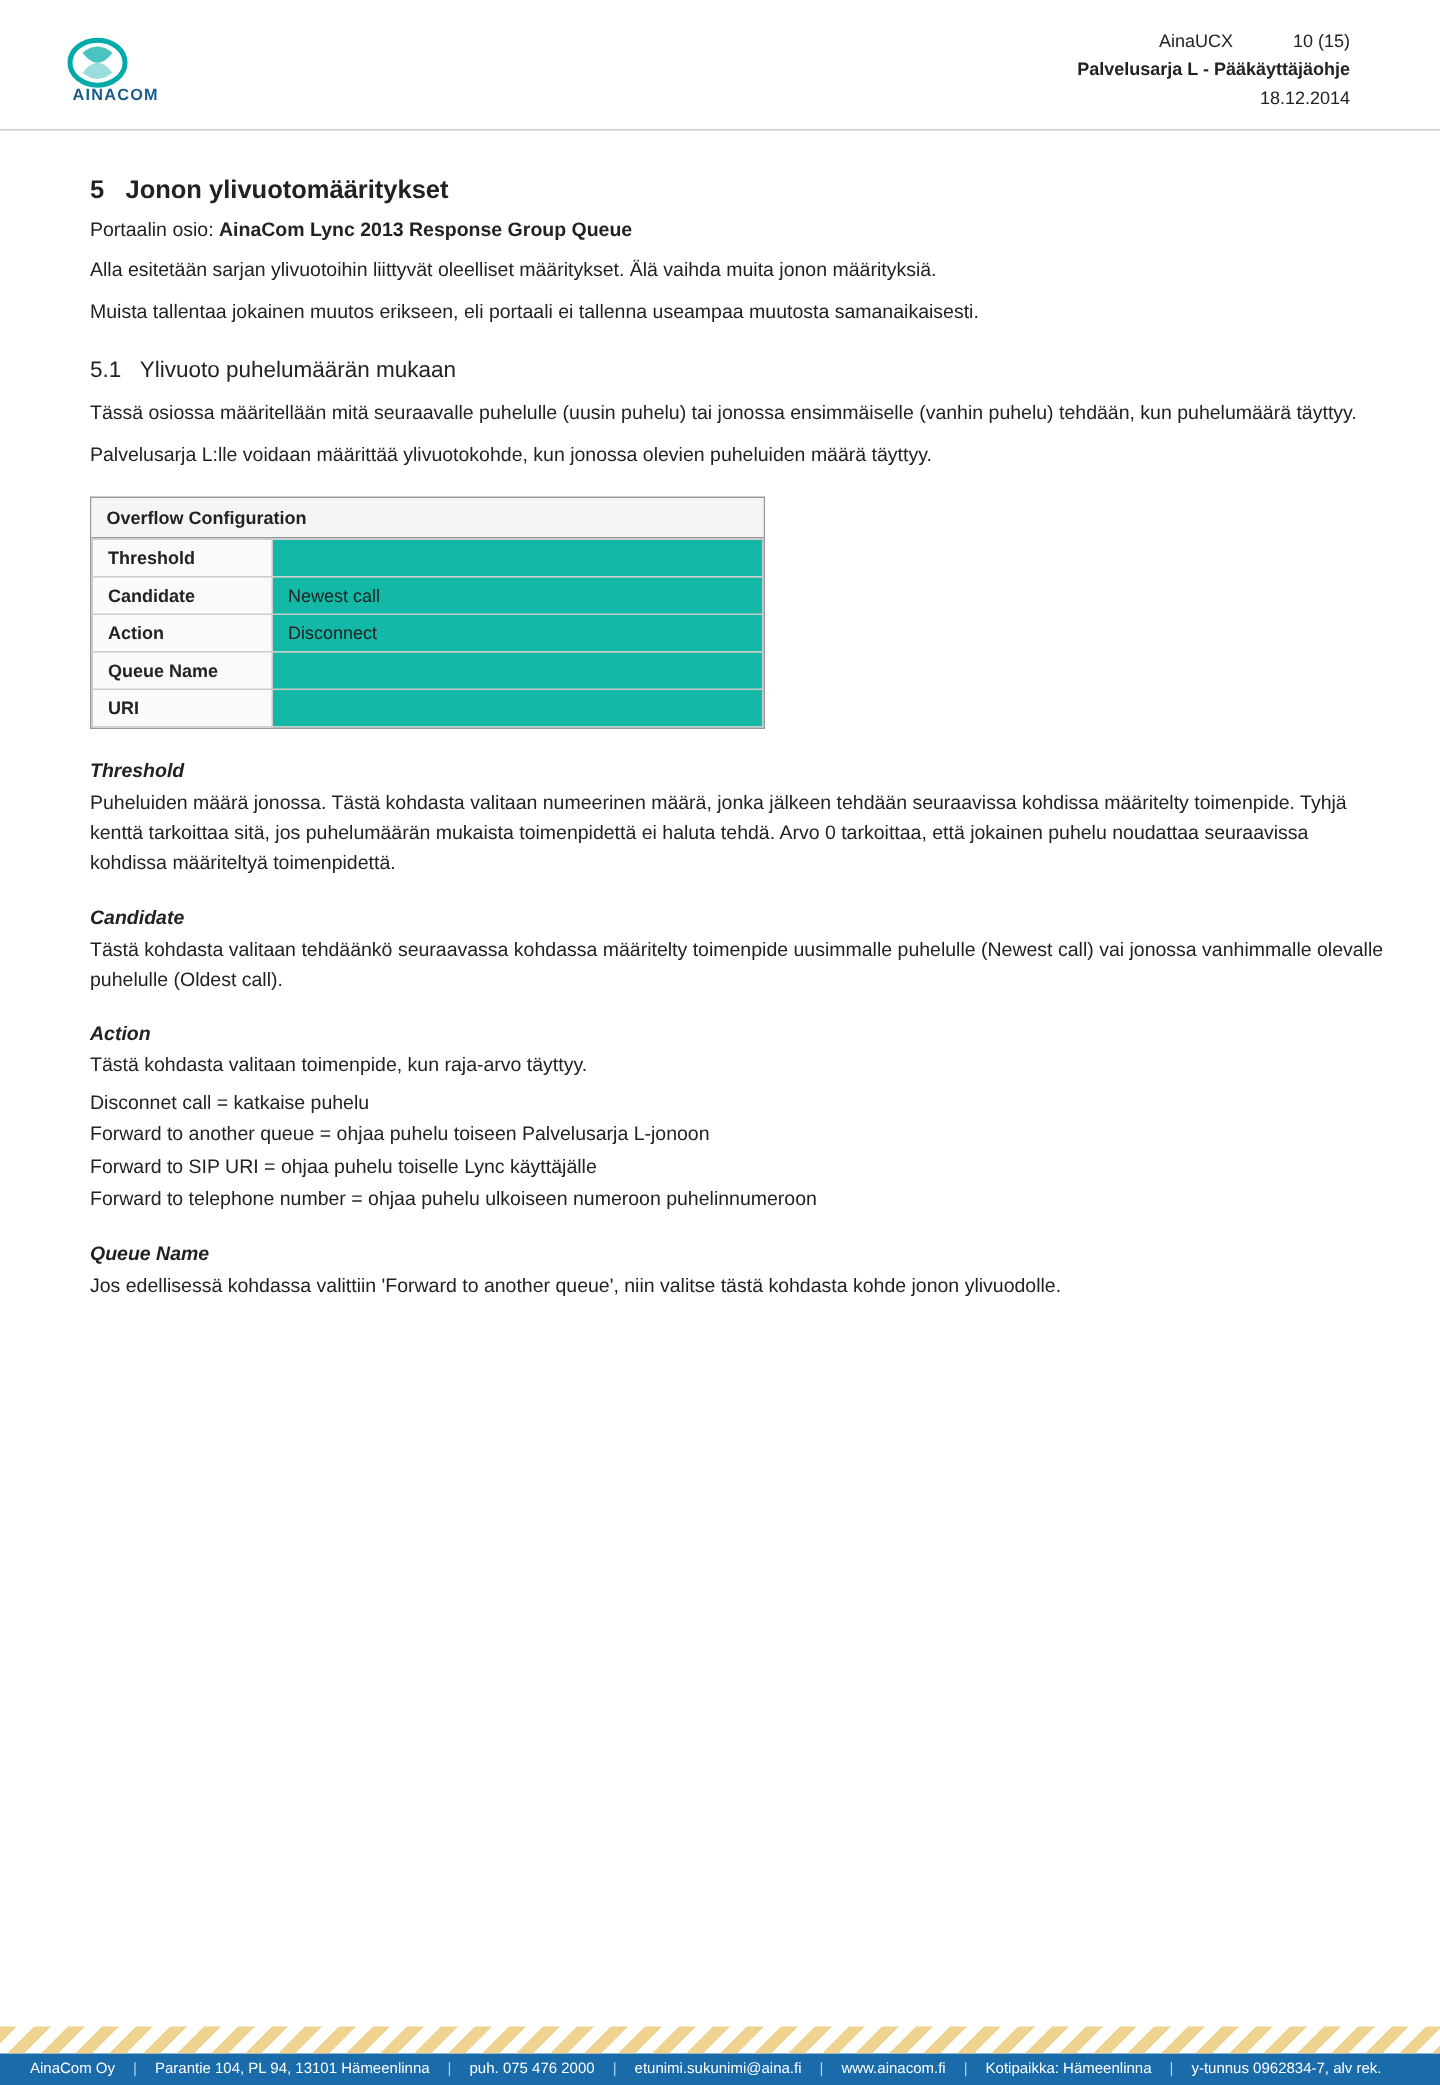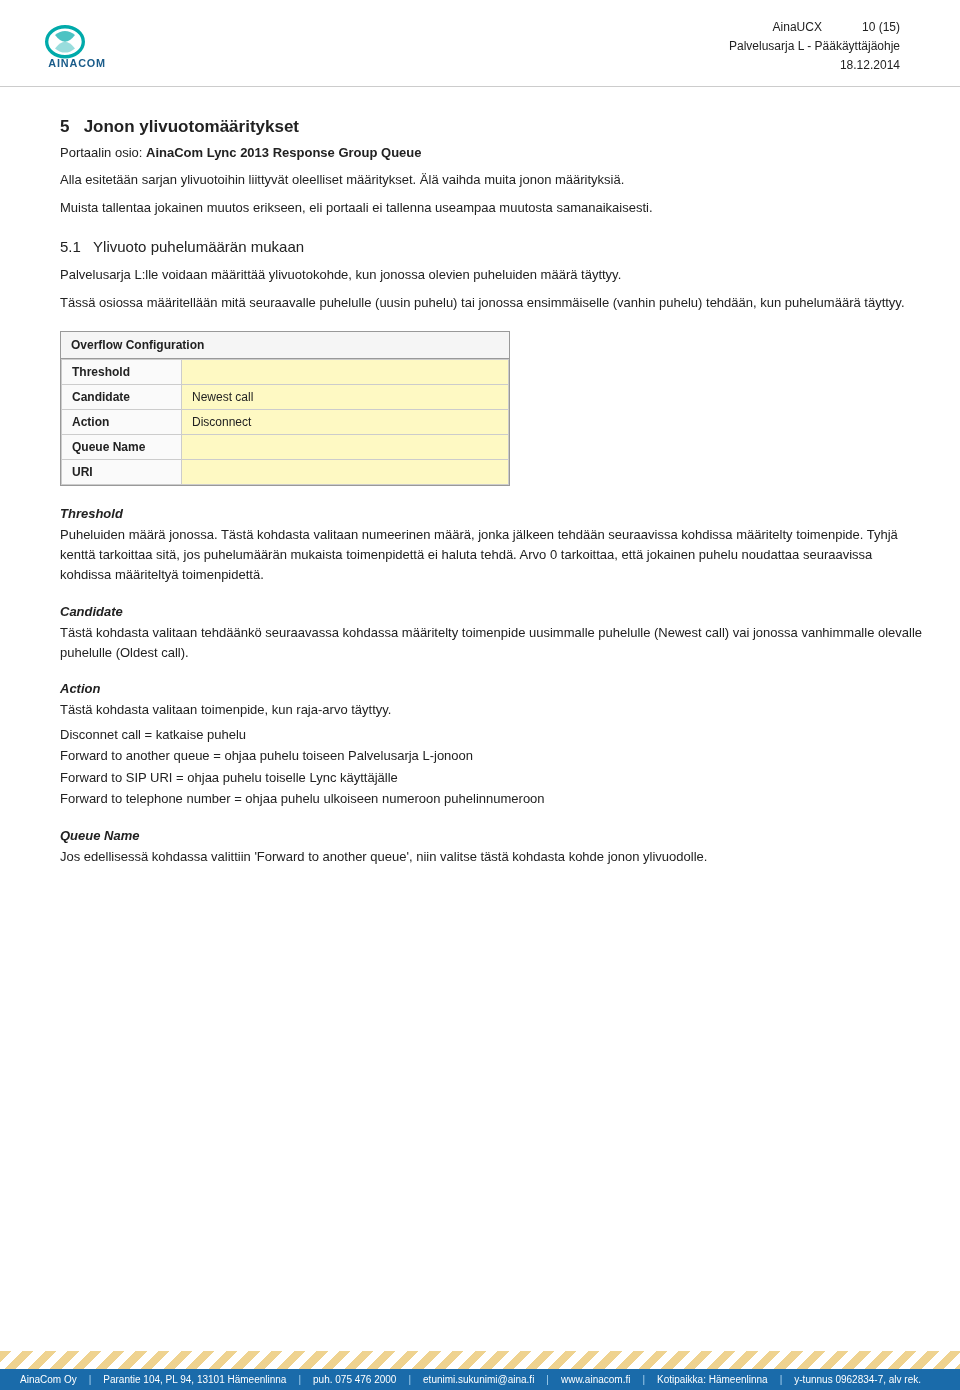--- a/index.html
+++ b/index.html
@@ -29,21 +29,21 @@
     .logo-svg {
       width: 100px;
       height: 55px;
     }
     .header-right {
       text-align: right;
       font-size: 12px;
       line-height: 1.6;
     }
     .header-right .doc-title {
-      font-weight: normal;
+      font-weight: bold;
       margin-left: 28px;
     }
 
     
     .content {
       padding: 20px 36px 20px 60px;
     }
 
     h2.section-title {
       font-size: 17px;
@@ -94,21 +94,21 @@
       border: 1px solid #ccc;
       padding: 5px 10px;
       font-size: 12px;
     }
     .overflow-table tr td:first-child {
       font-weight: bold;
       width: 120px;
       background: #fafafa;
     }
     .overflow-table tr td:last-child {
-      background: #fef9c3;
+      background: #14b8a6;
       min-width: 160px;
     }
 
     
     .desc-section {
       margin-bottom: 18px;
     }
     .desc-section .label {
       font-weight: bold;
       font-style: italic;
@@ -198,22 +198,22 @@
   </p>
 
   <p class="para">Alla esitetään sarjan ylivuotoihin liittyvät oleelliset määritykset. Älä vaihda muita jonon määrityksiä.</p>
   <p class="para">Muista tallentaa jokainen muutos erikseen, eli portaali ei tallenna useampaa muutosta samanaikaisesti.</p>
 
   <h3 class="sub-section">
     <span>5.1</span>&nbsp;&nbsp;
     <span>Ylivuoto puhelumäärän mukaan</span>
   </h3>
 
+  <p class="para">Tässä osiossa määritellään mitä seuraavalle puhelulle (uusin puhelu) tai jonossa ensimmäiselle (vanhin puhelu) tehdään, kun puhelumäärä täyttyy.</p>
   <p class="para">Palvelusarja L:lle voidaan määrittää ylivuotokohde, kun jonossa olevien puheluiden määrä täyttyy.</p>
-  <p class="para">Tässä osiossa määritellään mitä seuraavalle puhelulle (uusin puhelu) tai jonossa ensimmäiselle (vanhin puhelu) tehdään, kun puhelumäärä täyttyy.</p>
 
   <div class="overflow-config">
     <div class="overflow-config-title">Overflow Configuration</div>
     <table class="overflow-table">
       <tbody id="overflow-tbody">
       <tr>
             <td>Threshold</td>
             <td></td>
           </tr>
           <tr>

